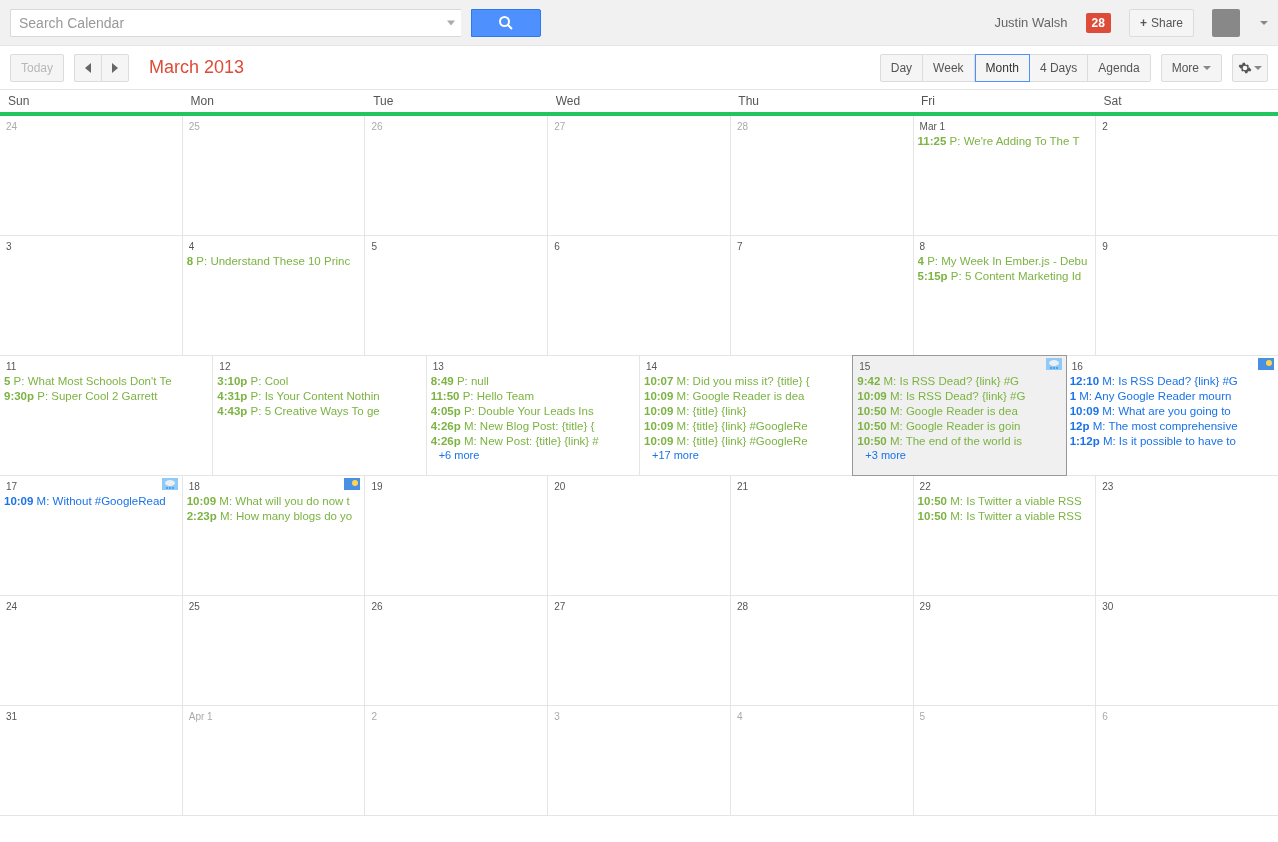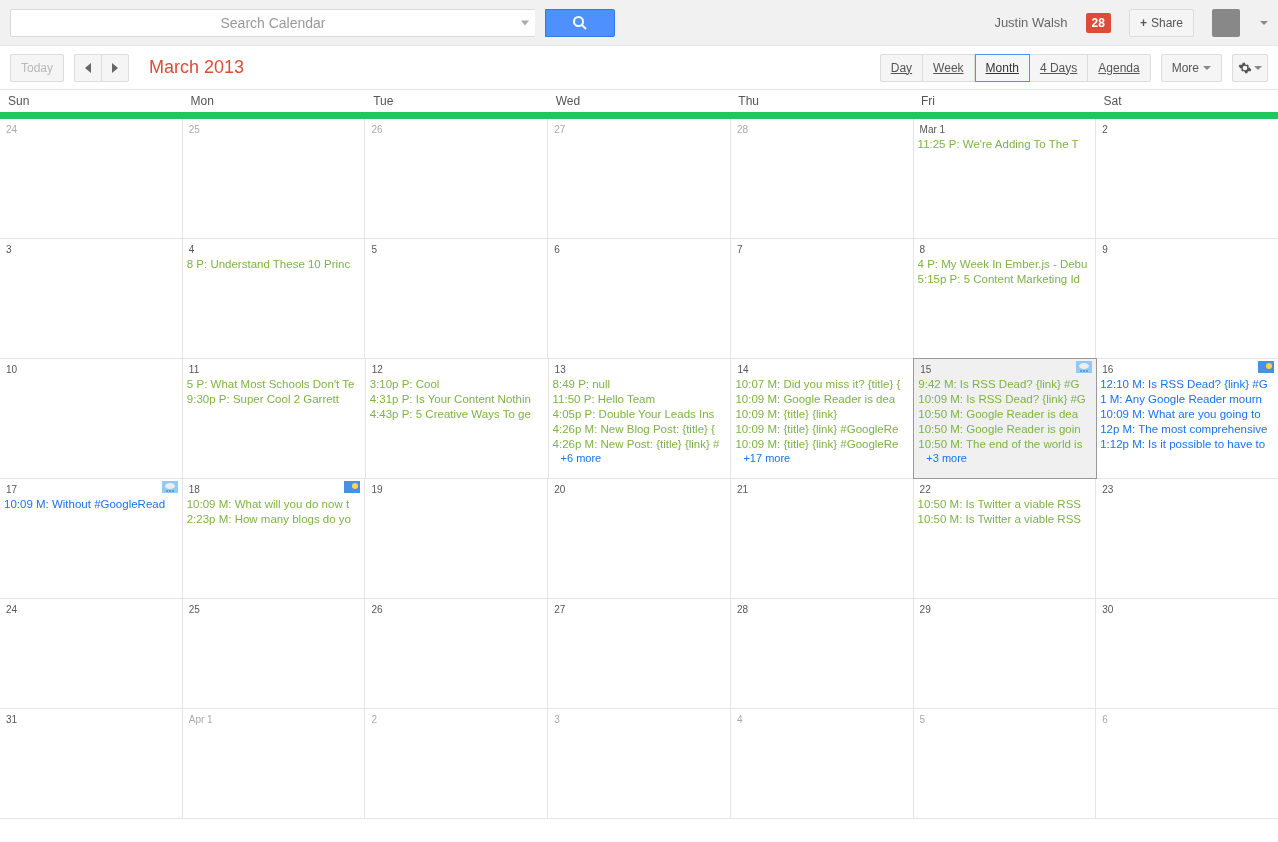--- a/index.html
+++ b/index.html
@@ -1,56 +1,56 @@
 <!DOCTYPE html>
 <html><head>
 <meta charset="utf-8">
 <style>
 * { margin:0; padding:0; box-sizing:border-box; }
 body { font-family:Arial,sans-serif; font-size:13px; color:#222; background:#fff; }
 .topbar { background:#f1f1f1; border-bottom:1px solid #e5e5e5; height:46px; display:flex; align-items:center; padding:0 10px; }
 .search-wrap { display:flex; align-items:center; flex:0 0 auto; }
-.search-input { width:525px; height:28px; border:1px solid #d9d9d9; border-right:none; border-radius:2px 0 0 2px; padding:0 8px; font-size:14px; color:#999; background:#fff; position:relative;text-align:center; }
+.search-input { width:451px; height:28px; border:1px solid #d9d9d9; border-right:none; border-radius:2px 0 0 2px; padding:0 8px; font-size:14px; color:#999; background:#fff; position:relative; }
 .search-input::placeholder { color:#999; }
 .search-btn { width:70px; height:28px; background:#4d90fe; border:1px solid #3079ed; border-radius:0 2px 2px 0; margin-left:10px; display:flex; align-items:center; justify-content:center; cursor:pointer; }
 .topbar-right { margin-left:auto; display:flex; align-items:center; gap:18px; }
 .username { color:#666; font-size:13px; }
 .badge { background:#dd4b39; color:#fff; padding:3px 6px; font-weight:bold; font-size:12px; border-radius:2px; }
 .share-btn { background:#f5f5f5; border:1px solid #dcdcdc; border-radius:2px; height:28px; padding:0 10px; display:flex; align-items:center; gap:4px; font-size:12px; color:#555; cursor:pointer; }
 .avatar { width:28px; height:28px; background:#888; border-radius:2px; display:inline-block; }
 .dd-caret { width:0; height:0; border-left:4px solid transparent; border-right:4px solid transparent; border-top:4px solid #888; margin-left:2px; }
 .toolbar { height:44px; border-bottom:1px solid #e5e5e5; display:flex; align-items:center; padding:16px 10px; }
 .btn { background:#f5f5f5; border:1px solid #dcdcdc; border-radius:2px; height:28px; padding:0 10px; font-size:12px; color:#555; display:flex; align-items:center; justify-content:center; cursor:pointer; }
 .btn.disabled { color:#b8b8b8; cursor:default; }
 .btn-group { display:flex; margin-left:10px; }
 .btn-group .btn { border-radius:0; }
 .btn-group .btn:first-child { border-radius:2px 0 0 2px; border-right:none; }
 .btn-group .btn:last-child { border-radius:0 2px 2px 0; }
 .month-label { font-size:18px; color:#dd4b39; margin-left:20px; }
 .toolbar-right { margin-left:auto; display:flex; align-items:center; }
 .view-btns { display:flex; }
-.view-btns .btn { border-radius:0; border-left:none;text-decoration:underline; }
+.view-btns .btn { border-radius:0; border-left:none; }
 .view-btns .btn:first-child { border-left:1px solid #dcdcdc; border-radius:2px 0 0 2px; }
 .view-btns .btn:last-child { border-radius:0 2px 2px 0; }
 .view-btns .btn.active { border:1px solid #4d90fe; color:#333; position:relative; z-index:1; }
 .more-btn { margin-left:10px; }
 .gear-btn { margin-left:10px; width:36px; padding:0; }
-.cal-head { display:flex; border-bottom:7px solid #22c55e; }
+.cal-head { display:flex; border-bottom:4px solid #22c55e; }
 .cal-head div { flex:1; padding:4px 8px; font-size:12px; color:#555; }
 .cal-body { display:flex; flex-direction:column; }
 .cal-row { display:flex; border-bottom:1px solid #e5e5e5; min-height:120px; }
 .cal-row.short { min-height:110px; }
 .cal-cell { flex:1; border-right:1px solid #e5e5e5; padding:3px 4px; overflow:hidden; position:relative; }
 .cal-cell:last-child { border-right:none; }
 .cal-cell.other-month .date-num { color:#aaa; }
 .date-num { font-size:10px; color:#555; padding:2px; }
 .cal-cell.today { background:#f0f0f0; border:1px solid #999; margin:-1px; }
 .event { font-size:11.5px; color:#7cb342; white-space:nowrap; overflow:hidden; text-overflow:clip; line-height:15px; cursor:pointer; }
 .event.blue { color:#1a73e8; }
-.event .time { font-weight:normal; }
+.event .time { font-weight:bold; }
 .more-link { font-size:11px; color:#1a73e8; cursor:pointer; padding-left:8px; }
 .weather-icon { position:absolute; top:2px; right:4px; width:16px; height:12px; }
 .chevron { width:0; height:0; display:inline-block; }
 .chevron.left { border-top:5px solid transparent; border-bottom:5px solid transparent; border-right:6px solid #666; }
 .chevron.right { border-top:5px solid transparent; border-bottom:5px solid transparent; border-left:6px solid #666; }
 .search-dd-caret { width:0; height:0; border-left:4px solid transparent; border-right:4px solid transparent; border-top:5px solid #aaa; position:absolute; right:6px; top:50%; transform:translateY(-50%); }
 .search-field-wrap { position:relative; display:inline-block; }
 </style>
 </head>
 <body>
@@ -167,23 +167,20 @@
         <div class="date-num">8</div>
         <div class="event"><span class="time">4</span> P: My Week In Ember.js - Debu</div>
         <div class="event"><span class="time">5:15p</span> P: 5 Content Marketing Id</div>
       </div>
       <div class="cal-cell">
         <div class="date-num">9</div>
       </div>
     </div>
     <div class="cal-row">
       <div class="cal-cell">
-        <div class="date-num">10</div>
-      </div>
-      <div class="cal-cell">
         <div class="date-num">11</div>
         <div class="event"><span class="time">5</span> P: What Most Schools Don't Te</div>
         <div class="event"><span class="time">9:30p</span> P: Super Cool 2 Garrett</div>
       </div>
       <div class="cal-cell">
         <div class="date-num">12</div>
         <div class="event"><span class="time">3:10p</span> P: Cool</div>
         <div class="event"><span class="time">4:31p</span> P: Is Your Content Nothin</div>
         <div class="event"><span class="time">4:43p</span> P: 5 Creative Ways To ge</div>
       </div>

